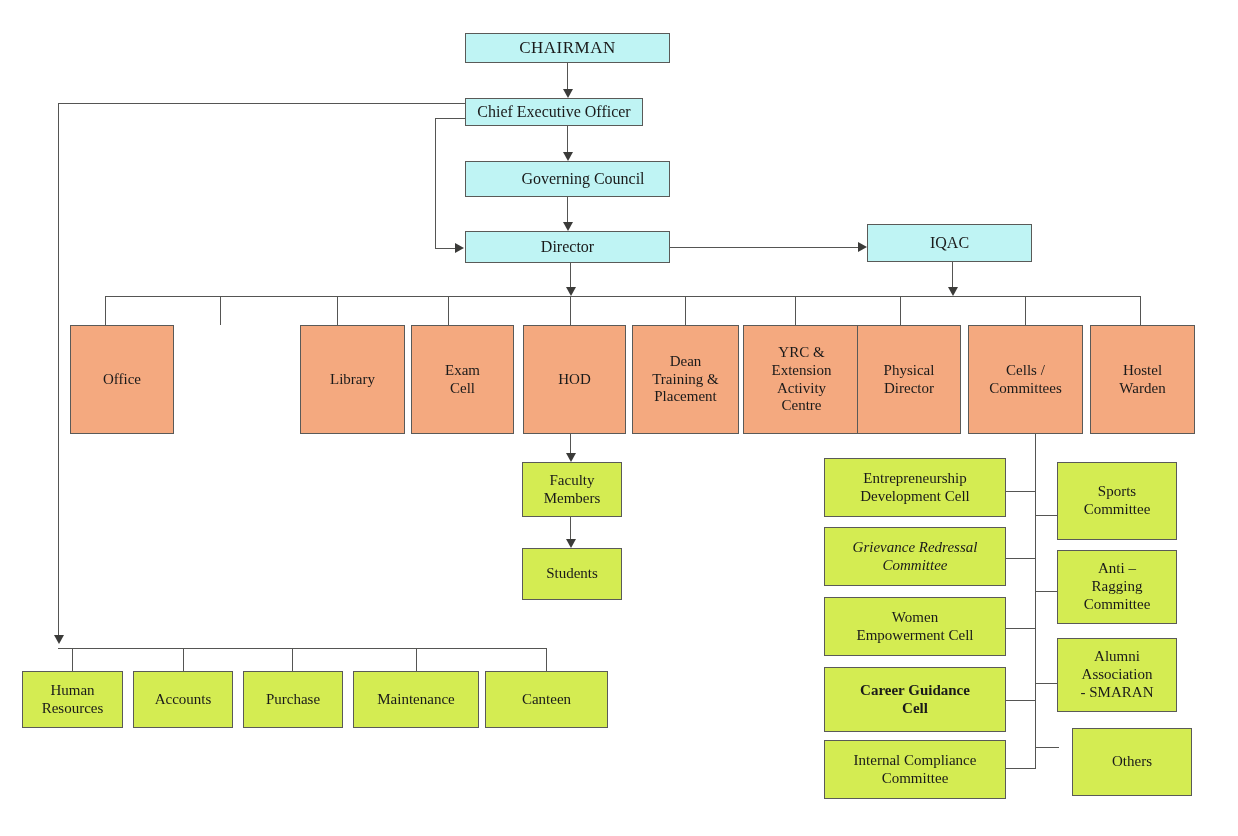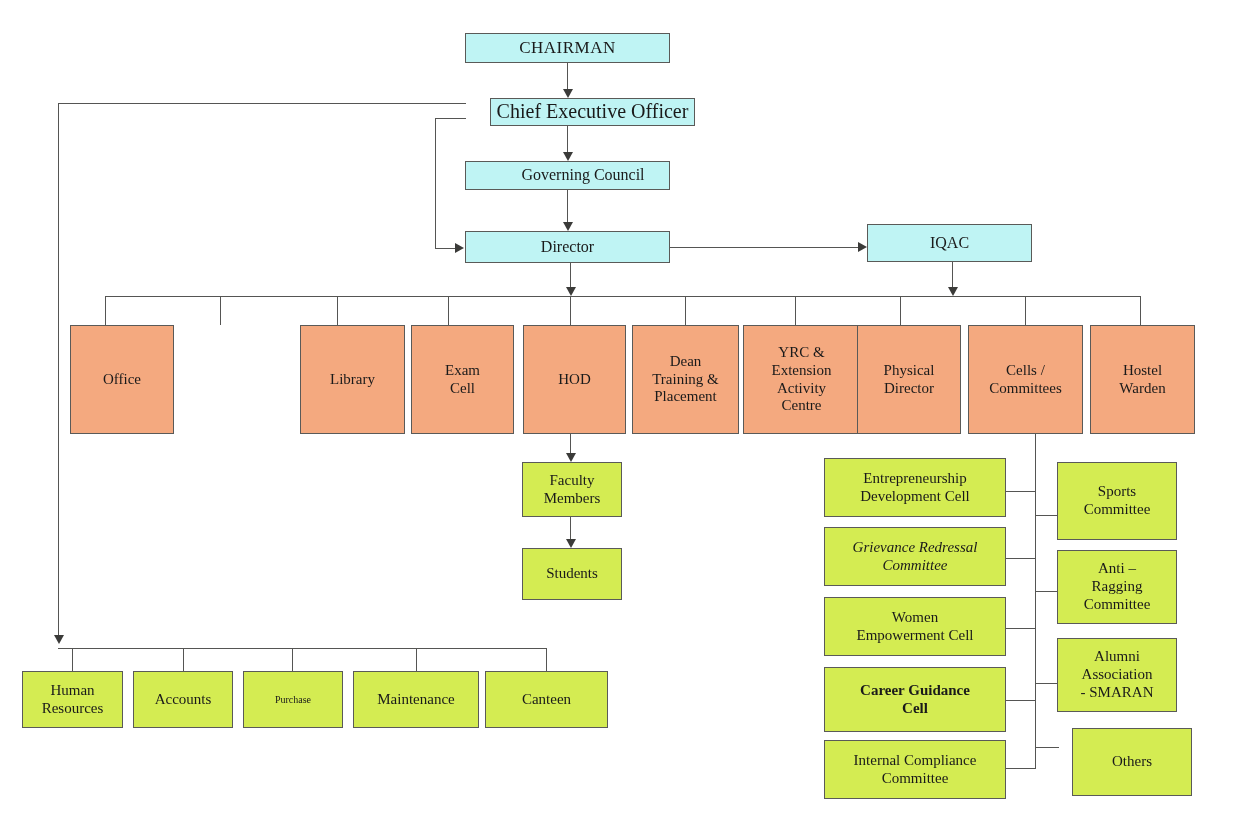--- a/index.html
+++ b/index.html
@@ -48,26 +48,26 @@
 </head>
 <body>
 
 <div id="canvas">
 
   <div class="node cyan" style="left:465px;top:33px;width:205px;height:30px;font-size:17px;letter-spacing:.5px;">CHAIRMAN</div>
 
   <div class="ln lnv" style="left:567px;top:63px;height:30px;"></div>
   <div class="arrow-d" style="left:563px;top:89px;"></div>
 
-  <div class="node cyan" style="left:465px;top:98px;width:205px;height:28px;font-size:20px;margin-left:25px;">Chief Executive Officer</div>
+  <div class="node cyan" style="left:465px;top:98px;width:178px;height:28px;font-size:16px;">Chief Executive Officer</div>
 
   <div class="ln lnv" style="left:567px;top:126px;height:30px;"></div>
   <div class="arrow-d" style="left:563px;top:152px;"></div>
 
-  <div class="node cyan" style="left:465px;top:161px;width:205px;height:29px;font-size:16px;padding-left:31px;">Governing Council</div>
+  <div class="node cyan" style="left:465px;top:161px;width:205px;height:36px;font-size:16px;padding-left:31px;">Governing Council</div>
 
   <div class="ln lnv" style="left:567px;top:190px;height:36px;"></div>
   <div class="arrow-d" style="left:563px;top:222px;"></div>
 
   <div class="node cyan" style="left:465px;top:231px;width:205px;height:32px;font-size:16px;">Director</div>
 
   <div class="ln lnh" style="left:435px;top:118px;width:31px;"></div>
   <div class="ln lnv" style="left:435px;top:118px;height:130px;"></div>
   <div class="ln lnh" style="left:435px;top:248px;width:22px;"></div>
   <div class="arrow-r" style="left:455px;top:243px;"></div>
@@ -133,21 +133,21 @@
   <div class="ln lnh" style="left:58px;top:648px;width:488px;"></div>
   <div class="ln lnv" style="left:72px;top:648px;height:23px;"></div>
   <div class="ln lnv" style="left:183px;top:648px;height:23px;"></div>
   <div class="ln lnv" style="left:292px;top:648px;height:23px;"></div>
   <div class="ln lnv" style="left:416px;top:648px;height:23px;"></div>
   <div class="ln lnv" style="left:546px;top:648px;height:23px;"></div>
 
   <div class="node green" style="left:22px;top:671px;width:101px;height:57px;font-size:15px;">Human
 Resources</div>
   <div class="node green" style="left:133px;top:671px;width:100px;height:57px;font-size:15px;">Accounts</div>
-  <div class="node green" style="left:243px;top:671px;width:100px;height:57px;font-size:10px;">Purchase</div>
+  <div class="node green" style="left:243px;top:671px;width:100px;height:57px;font-size:15px;">Purchase</div>
   <div class="node green" style="left:353px;top:671px;width:126px;height:57px;font-size:15px;">Maintenance</div>
   <div class="node green" style="left:485px;top:671px;width:123px;height:57px;font-size:15px;">Canteen</div>
 
   <div class="ln lnv" style="left:1035px;top:434px;height:334px;"></div>
 
   <div class="ln lnh" style="left:1006px;top:491px;width:30px;"></div>
   <div class="ln lnh" style="left:1006px;top:558px;width:30px;"></div>
   <div class="ln lnh" style="left:1006px;top:628px;width:30px;"></div>
   <div class="ln lnh" style="left:1006px;top:700px;width:30px;"></div>
   <div class="ln lnh" style="left:1006px;top:768px;width:30px;"></div>

